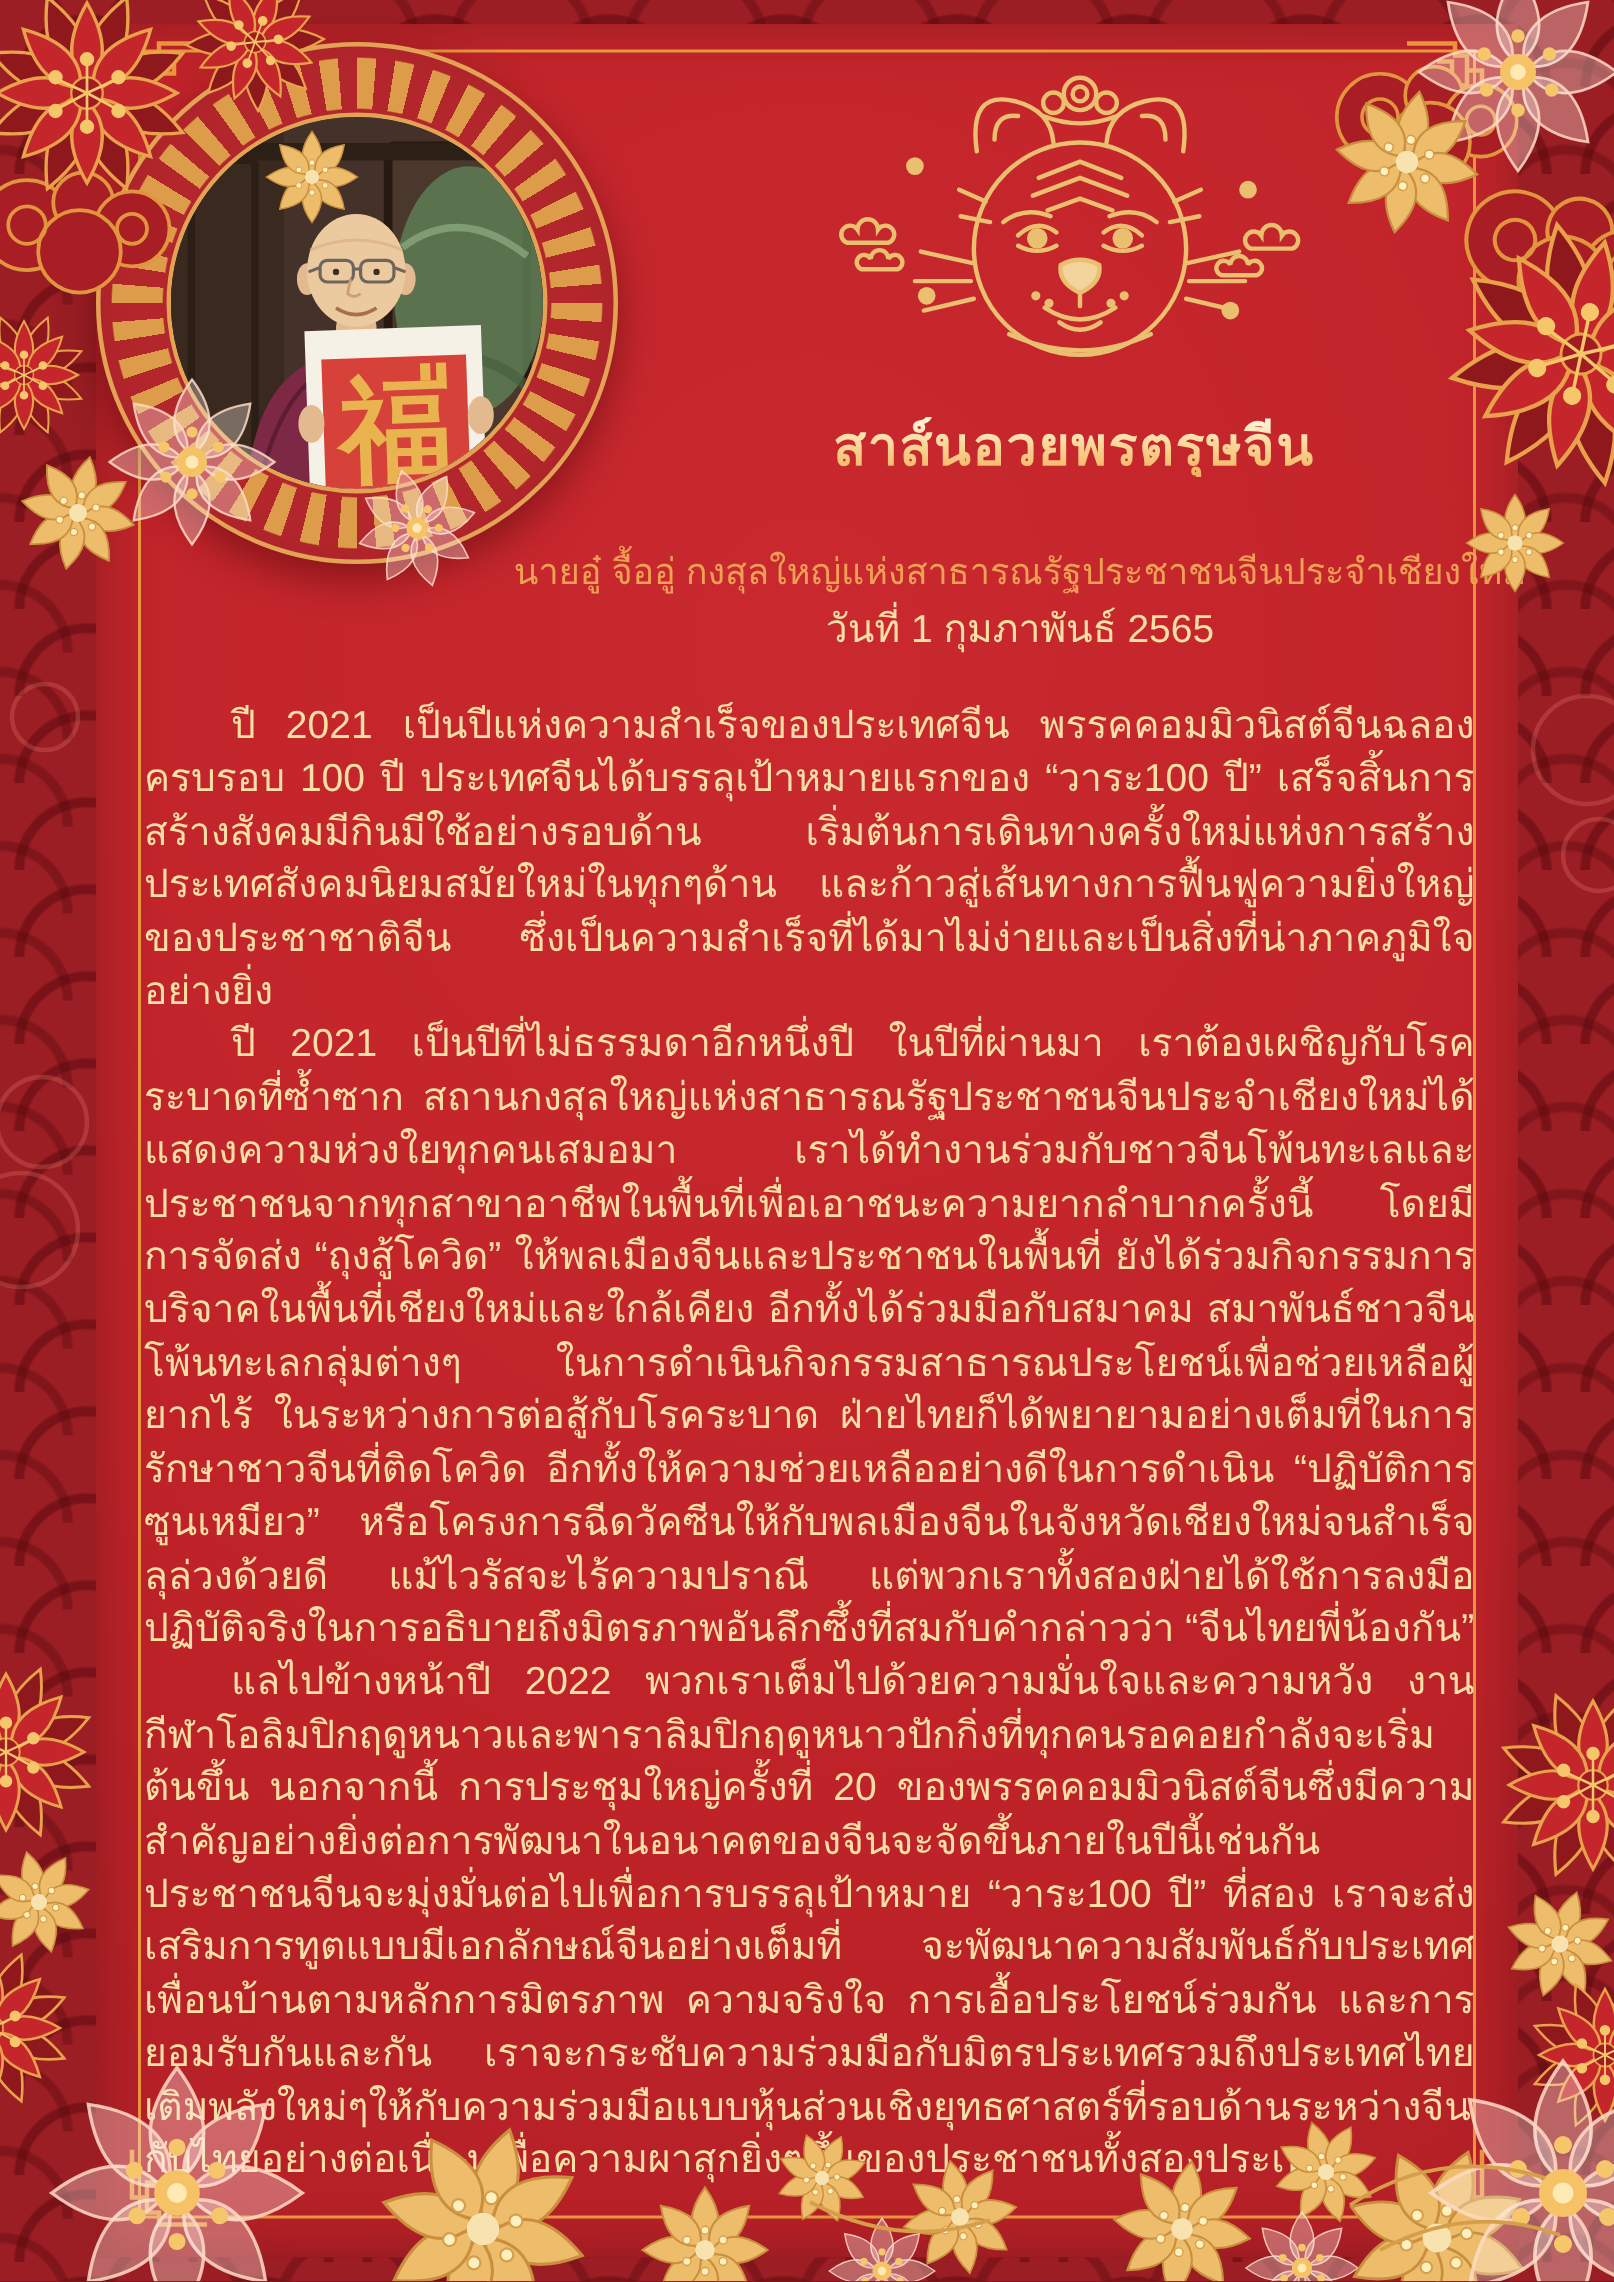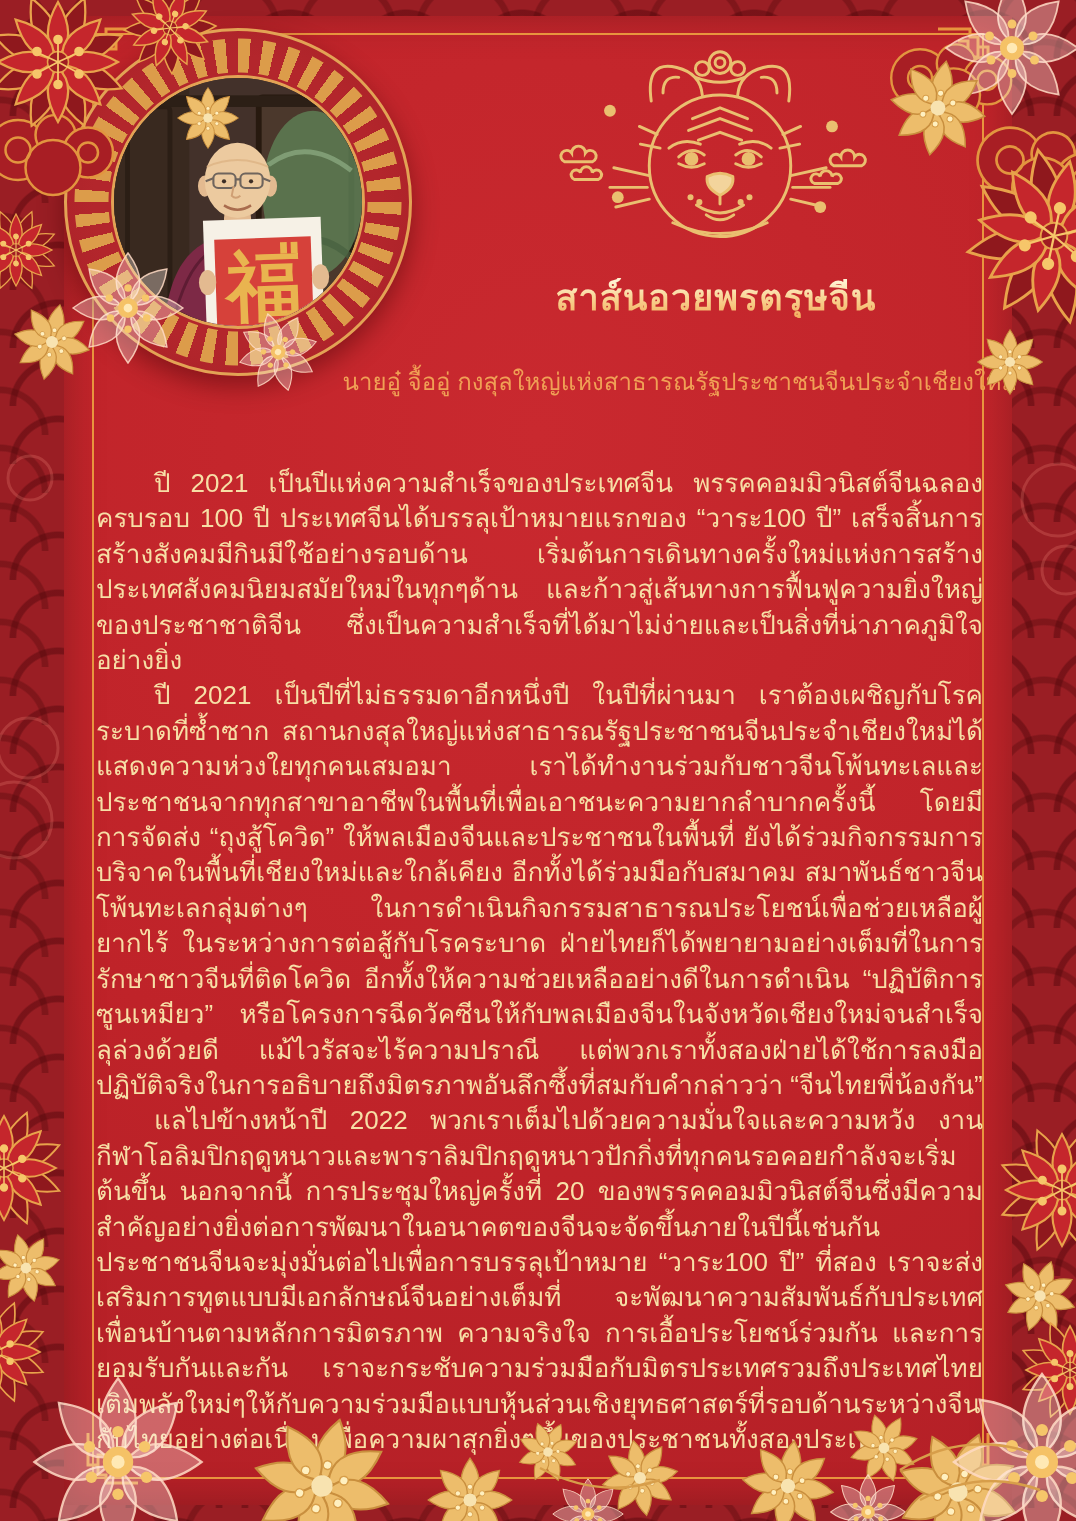--- a/index.html
+++ b/index.html
@@ -214,20 +214,21 @@
         <ellipse cx="214" cy="206" rx="9" ry="13" fill="#e3ba90"></ellipse>
       </svg>
     </div>
   </div>
 
   <div class="title-block">
     <div class="title">สาส์นอวยพรตรุษจีน</div>
   </div>
   <div class="byline-block">
     <div class="author">นายอู๋ จื้ออู่ กงสุลใหญ่แห่งสาธารณรัฐประชาชนจีนประจำเชียงใหม่</div>
+    <div class="date">วันที่ 1 กุมภาพันธ์ 2565</div>
   </div>
 
   <div class="body-text">
     <p>ปี 2021 เป็นปีแห่งความสำเร็จของประเทศจีน พรรคคอมมิวนิสต์จีนฉลองครบรอบ 100 ปี ประเทศจีนได้บรรลุเป้าหมายแรกของ “วาระ100 ปี” เสร็จสิ้นการสร้างสังคมมีกินมีใช้อย่างรอบด้าน เริ่มต้นการเดินทางครั้งใหม่แห่งการสร้างประเทศสังคมนิยมสมัยใหม่ในทุกๆด้าน และก้าวสู่เส้นทางการฟื้นฟูความยิ่งใหญ่ของประชาชาติจีน ซึ่งเป็นความสำเร็จที่ได้มาไม่ง่ายและเป็นสิ่งที่น่าภาคภูมิใจอย่างยิ่ง</p>
     <p>ปี 2021 เป็นปีที่ไม่ธรรมดาอีกหนึ่งปี ในปีที่ผ่านมา เราต้องเผชิญกับโรคระบาดที่ซ้ำซาก สถานกงสุลใหญ่แห่งสาธารณรัฐประชาชนจีนประจำเชียงใหม่ได้แสดงความห่วงใยทุกคนเสมอมา เราได้ทำงานร่วมกับชาวจีนโพ้นทะเลและประชาชนจากทุกสาขาอาชีพในพื้นที่เพื่อเอาชนะความยากลำบากครั้งนี้ โดยมีการจัดส่ง “ถุงสู้โควิด” ให้พลเมืองจีนและประชาชนในพื้นที่ ยังได้ร่วมกิจกรรมการบริจาคในพื้นที่เชียงใหม่และใกล้เคียง อีกทั้งได้ร่วมมือกับสมาคม สมาพันธ์ชาวจีนโพ้นทะเลกลุ่มต่างๆ ในการดำเนินกิจกรรมสาธารณประโยชน์เพื่อช่วยเหลือผู้ยากไร้ ในระหว่างการต่อสู้กับโรคระบาด ฝ่ายไทยก็ได้พยายามอย่างเต็มที่ในการรักษาชาวจีนที่ติดโควิด อีกทั้งให้ความช่วยเหลืออย่างดีในการดำเนิน “ปฏิบัติการซูนเหมียว” หรือโครงการฉีดวัคซีนให้กับพลเมืองจีนในจังหวัดเชียงใหม่จนสำเร็จลุล่วงด้วยดี แม้ไวรัสจะไร้ความปราณี แต่พวกเราทั้งสองฝ่ายได้ใช้การลงมือปฏิบัติจริงในการอธิบายถึงมิตรภาพอันลึกซึ้งที่สมกับคำกล่าวว่า “จีนไทยพี่น้องกัน”</p>
     <p>แลไปข้างหน้าปี 2022 พวกเราเต็มไปด้วยความมั่นใจและความหวัง งานกีฬาโอลิมปิกฤดูหนาวและพาราลิมปิกฤดูหนาวปักกิ่งที่ทุกคนรอคอยกำลังจะเริ่มต้นขึ้น นอกจากนี้ การประชุมใหญ่ครั้งที่ 20 ของพรรคคอมมิวนิสต์จีนซึ่งมีความสำคัญอย่างยิ่งต่อการพัฒนาในอนาคตของจีนจะจัดขึ้นภายในปีนี้เช่นกัน ประชาชนจีนจะมุ่งมั่นต่อไปเพื่อการบรรลุเป้าหมาย “วาระ100 ปี” ที่สอง เราจะส่งเสริมการทูตแบบมีเอกลักษณ์จีนอย่างเต็มที่ จะพัฒนาความสัมพันธ์กับประเทศเพื่อนบ้านตามหลักการมิตรภาพ ความจริงใจ การเอื้อประโยชน์ร่วมกัน และการยอมรับกันและกัน เราจะกระชับความร่วมมือกับมิตรประเทศรวมถึงประเทศไทย เติมพลังใหม่ๆให้กับความร่วมมือแบบหุ้นส่วนเชิงยุทธศาสตร์ที่รอบด้านระหว่างจีนกับไทยอย่างต่อเนื่อง เพื่อความผาสุกยิ่งๆขึ้นของประชาชนทั้งสองประเทศ</p>
 
   </div>
 
   <svg class="deco" viewBox="0 0 1076 1521">

